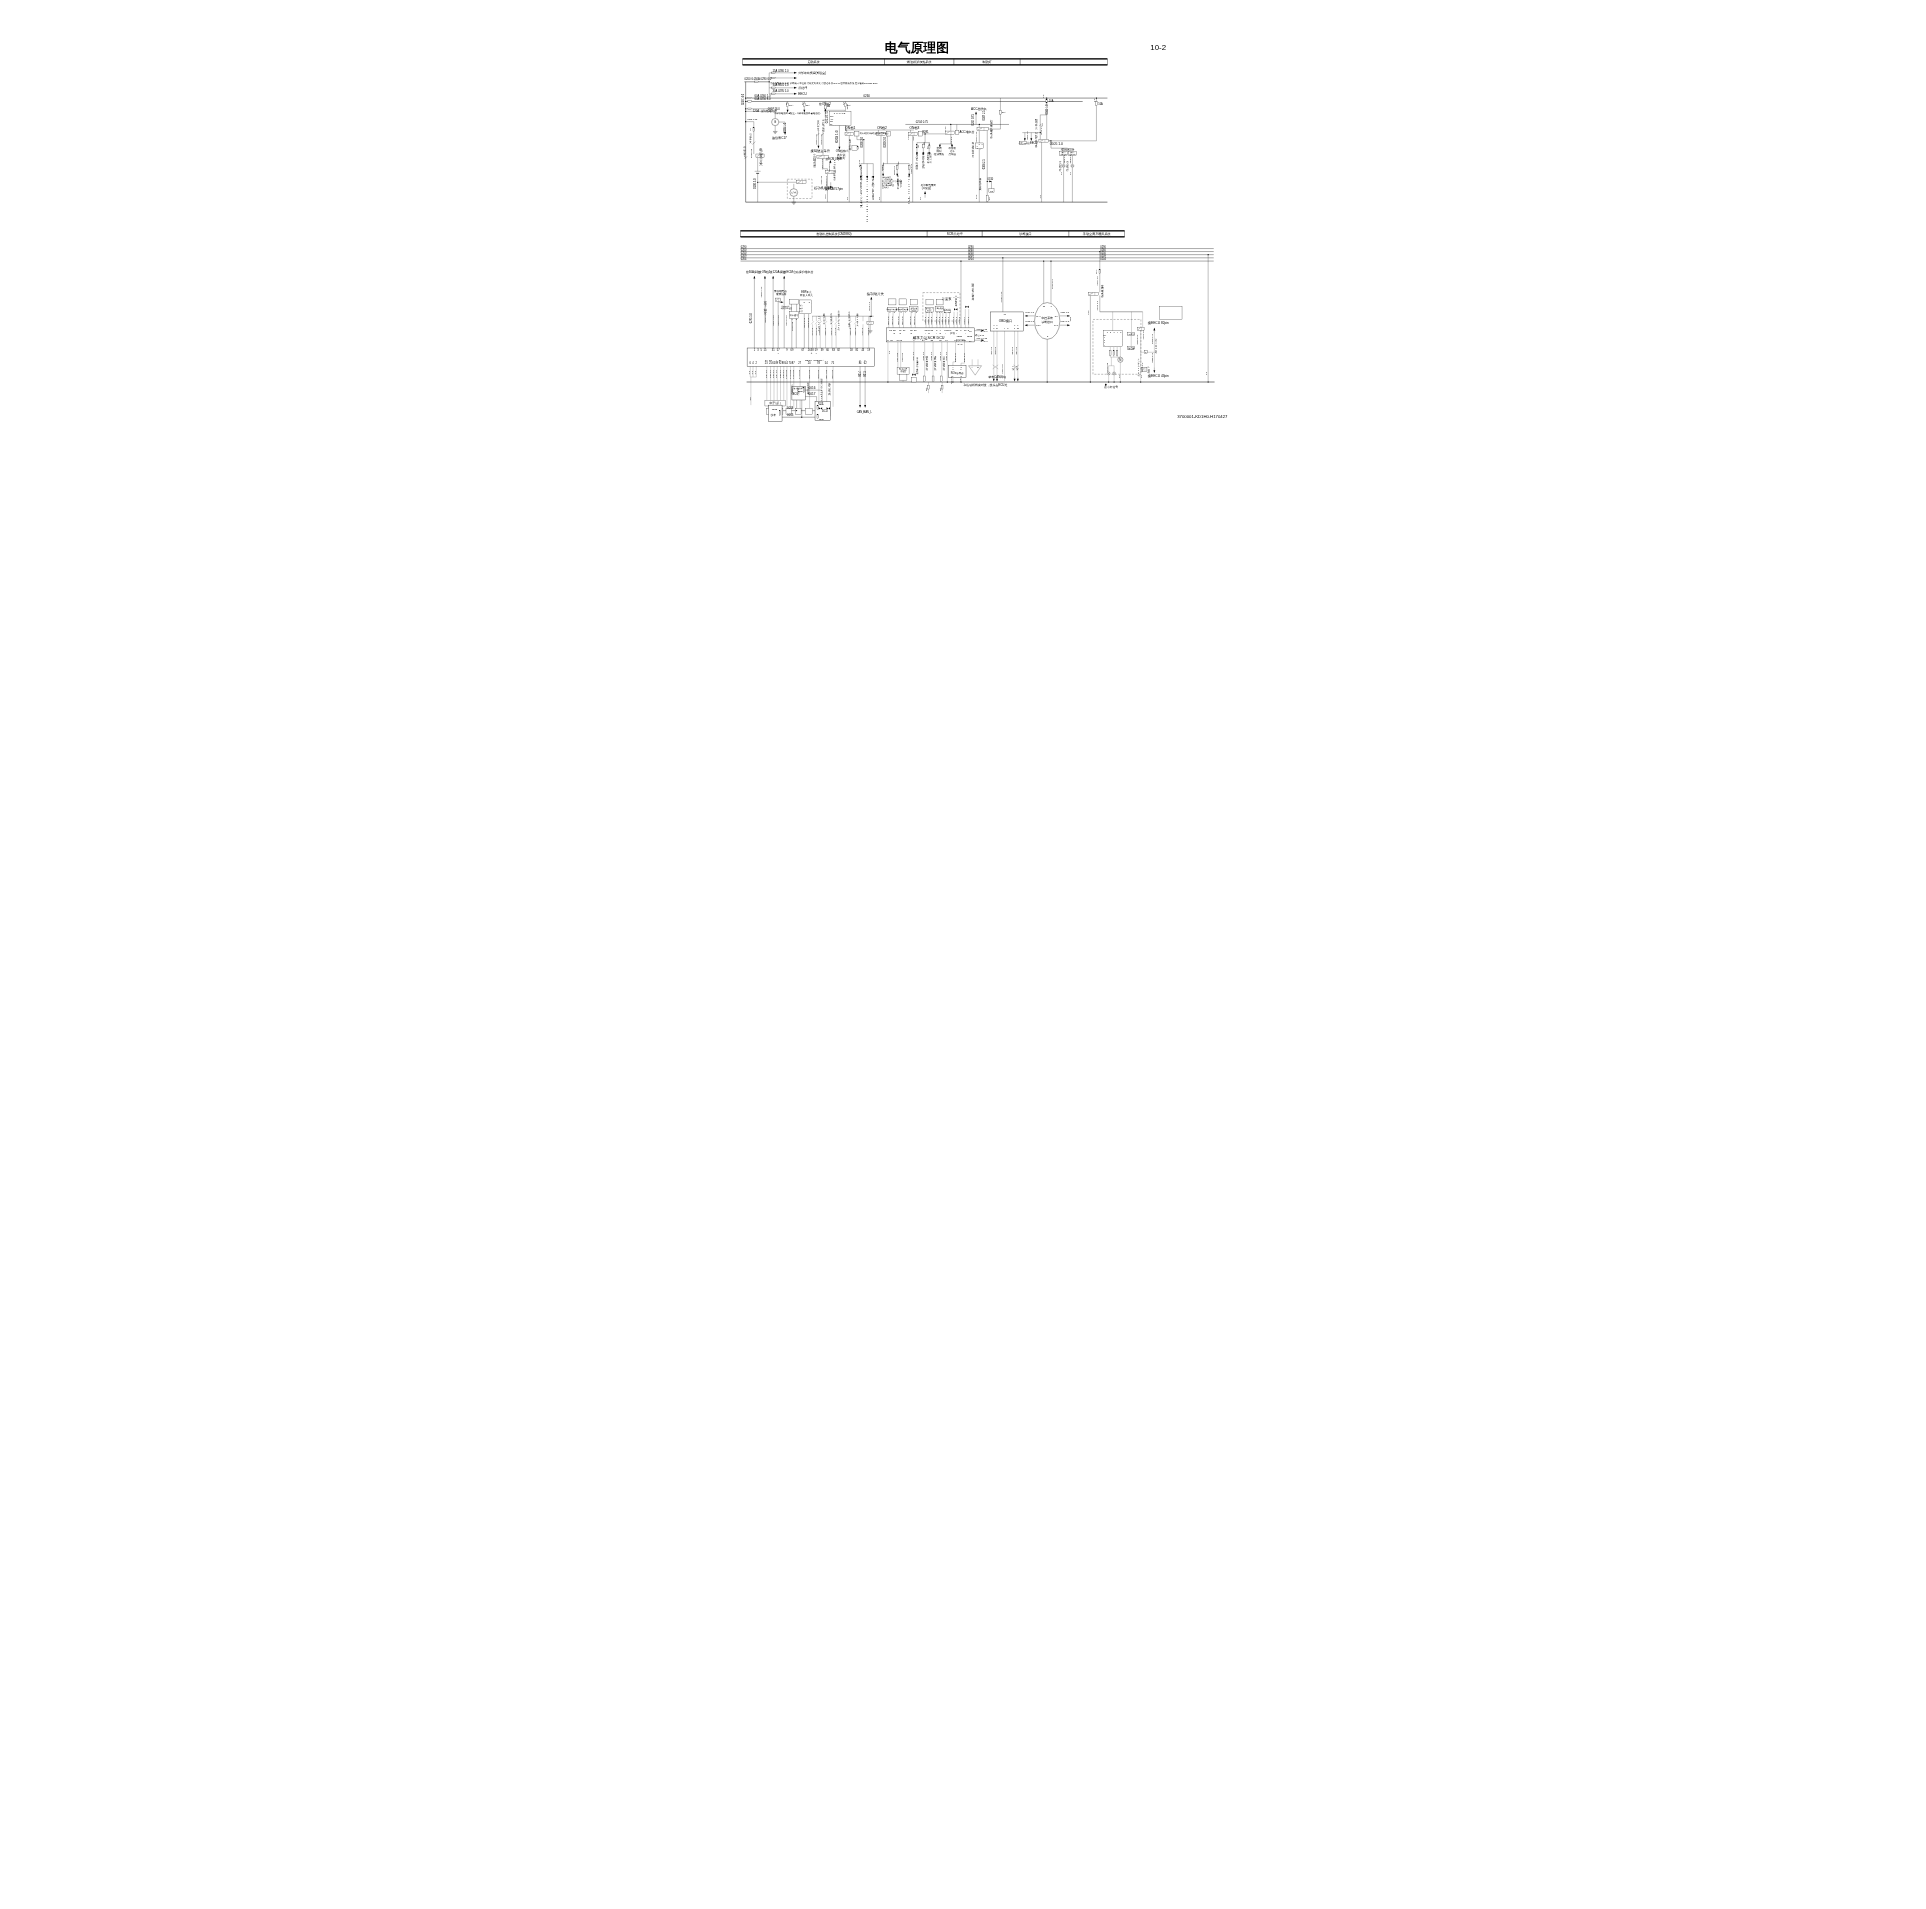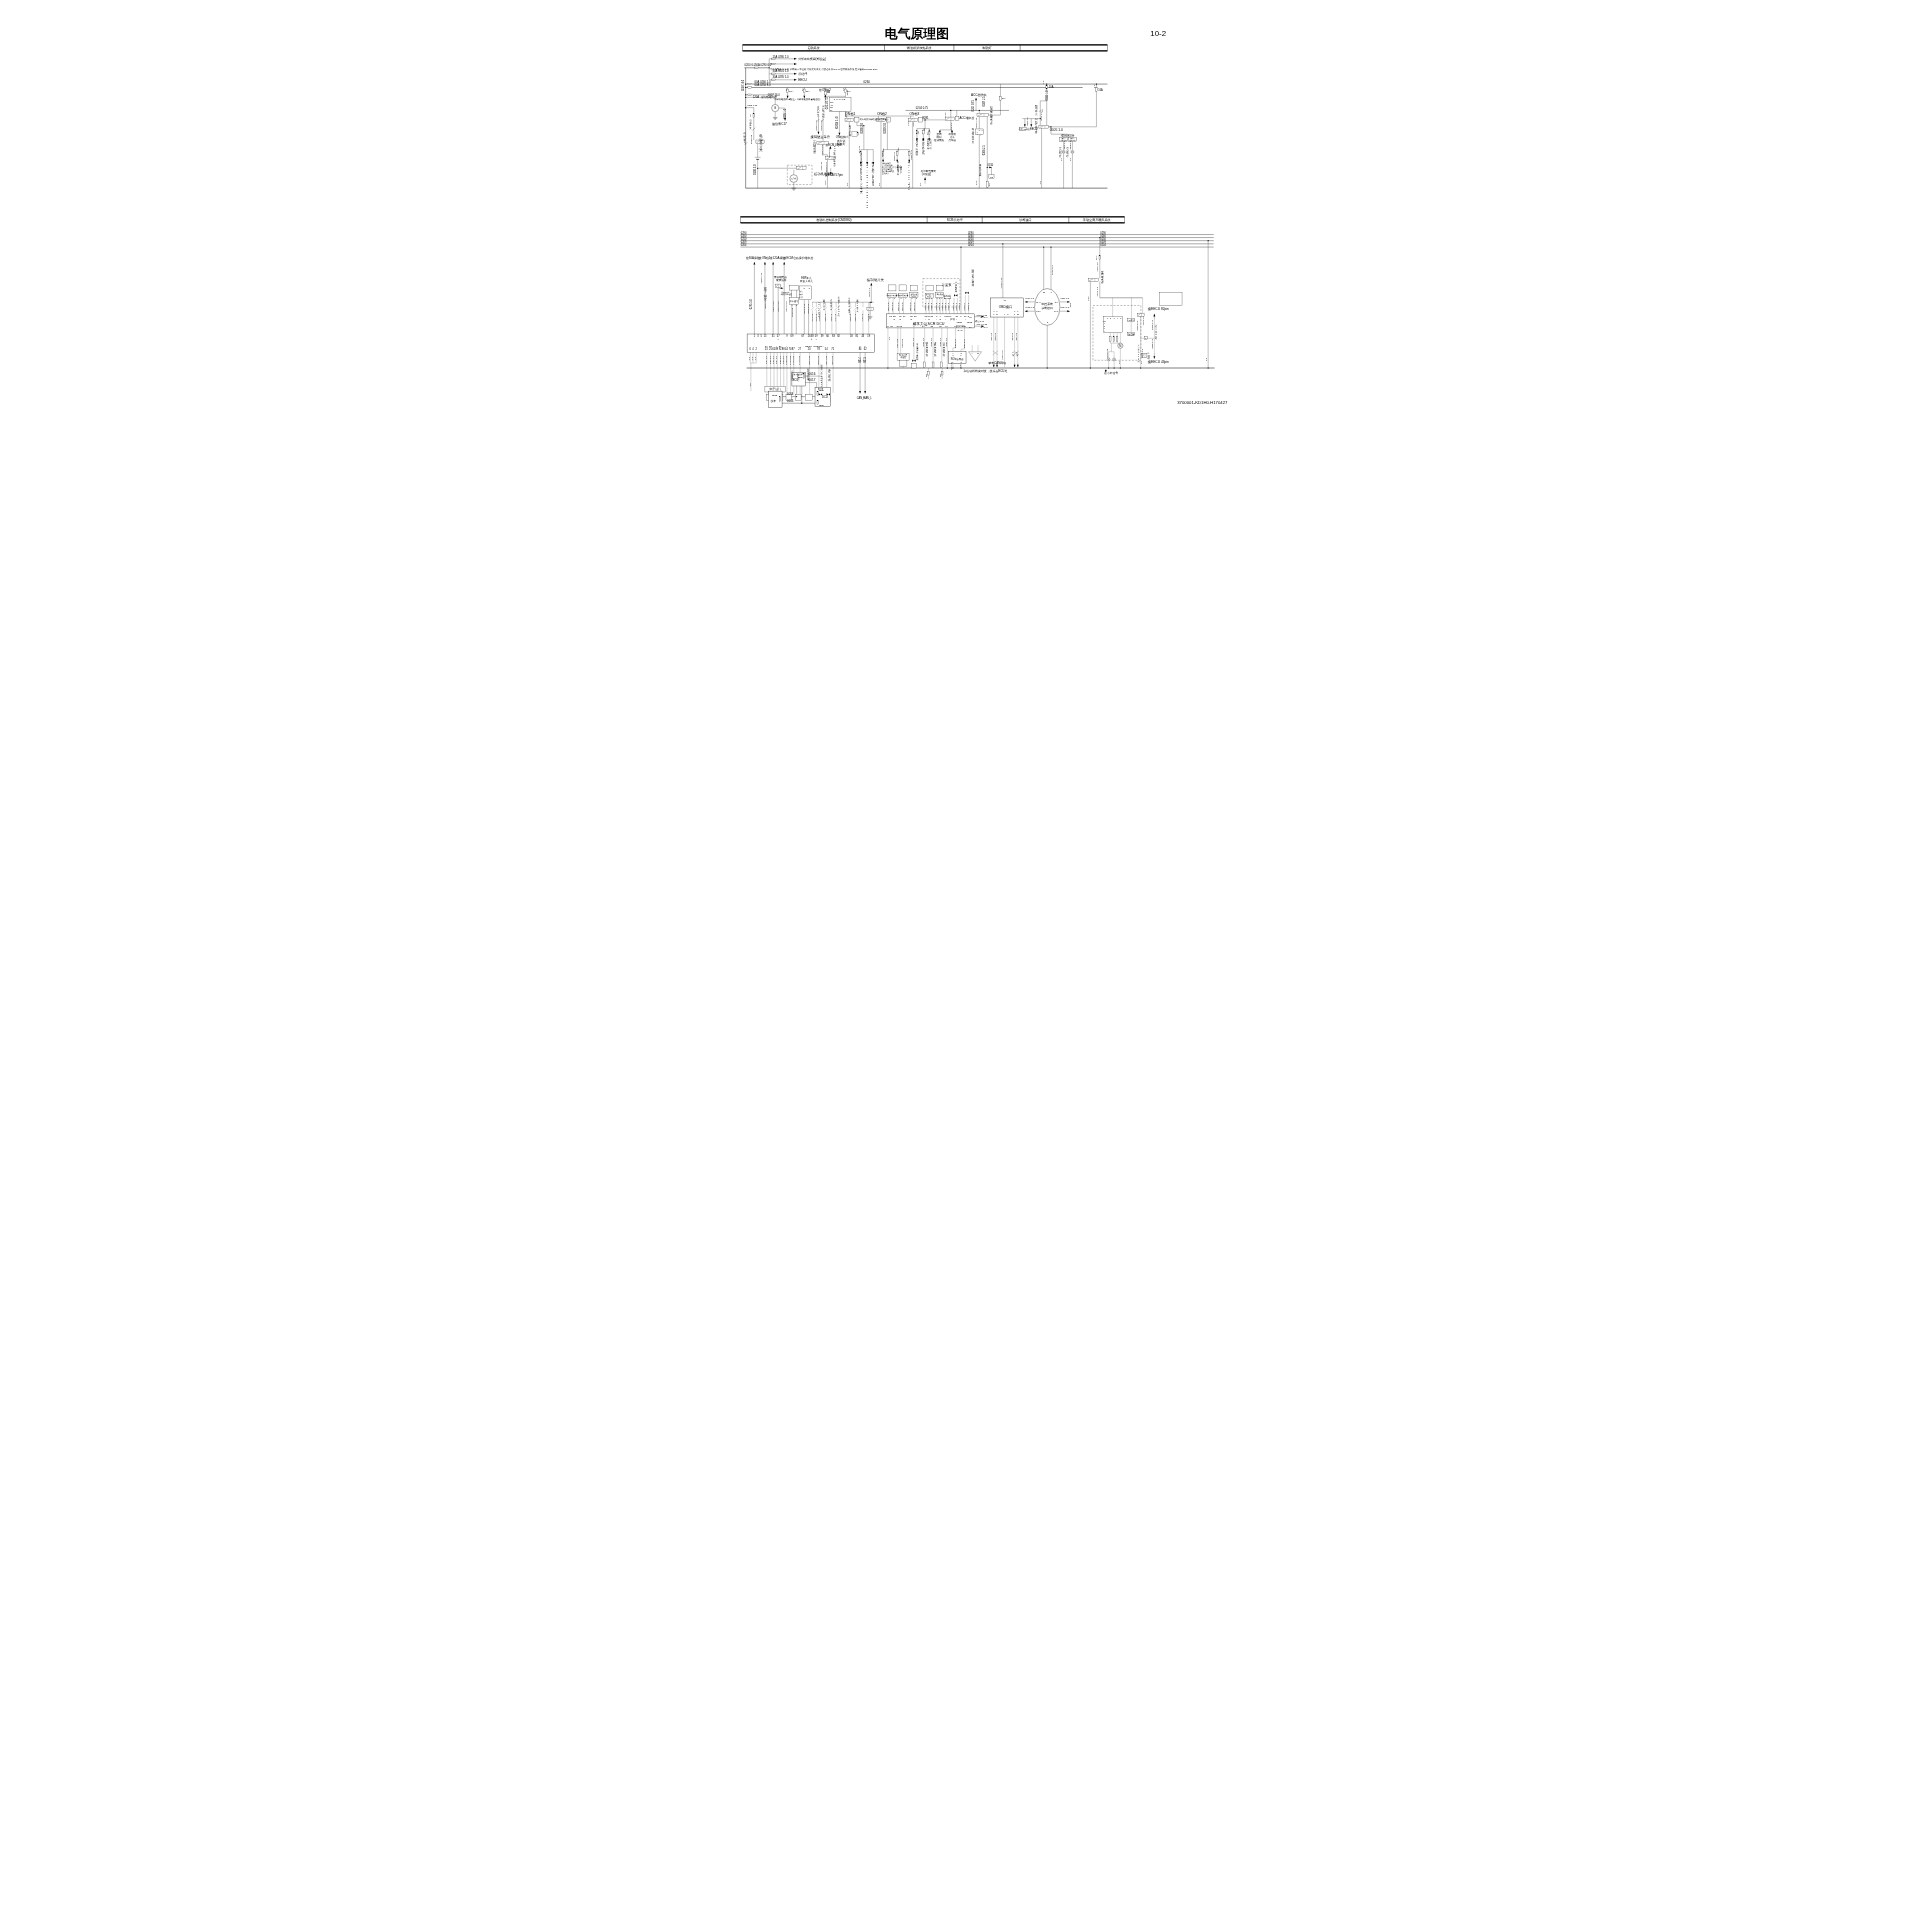--- a/index.html
+++ b/index.html
@@ -1,17 +1,17 @@
 <!DOCTYPE html>
 <html style="font-size:6.2px"><head>
 <meta charset="utf-8">
 <style>
   html,body{margin:0;padding:0;background:#ffffff;}
   body{font-family:"Liberation Sans",sans-serif;}
-  #stage{width:100%;max-width:601px;margin:4px auto;background:#fdba74;}
+  #stage{width:100%;max-width:601px;margin:18px auto;background:#fdba74;}
   svg{display:block;width:100%;height:auto;background:#fff;}
   text{fill:#000;}
 </style>
 </head>
 <body>
 
 <div id="stage">
   <svg id="diagram" viewBox="0 0 7017 4958" xmlns="http://www.w3.org/2000/svg">
     <rect x="0" y="0" width="7017" height="4958" fill="#ffffff"></rect>
     <text x="2590" y="395" font-size="150" font-weight="600">电气原理图</text>

